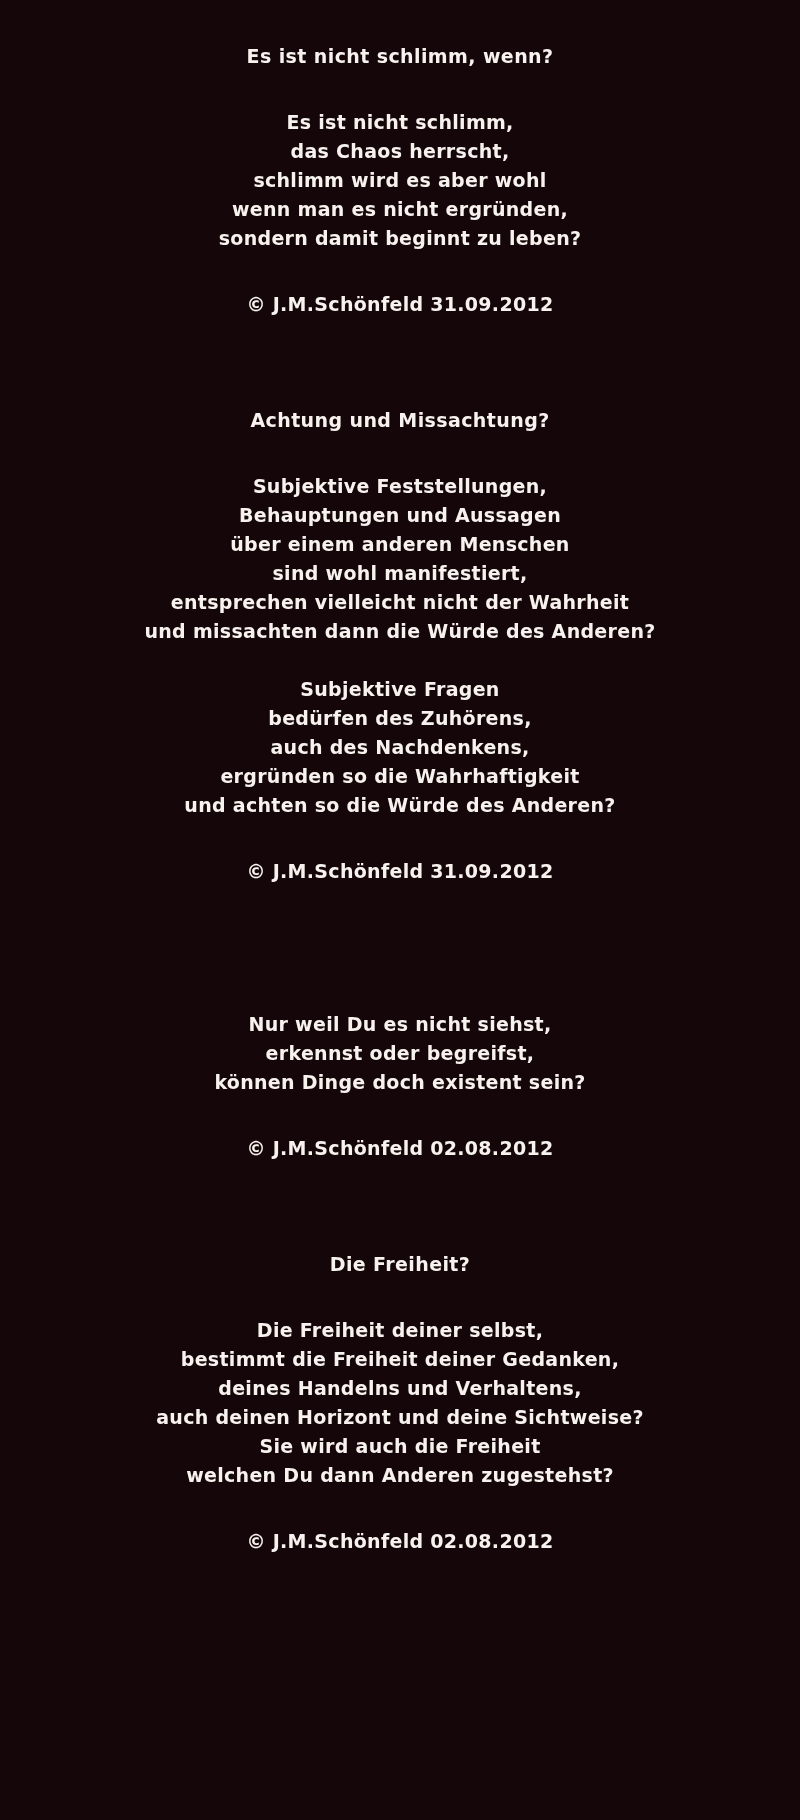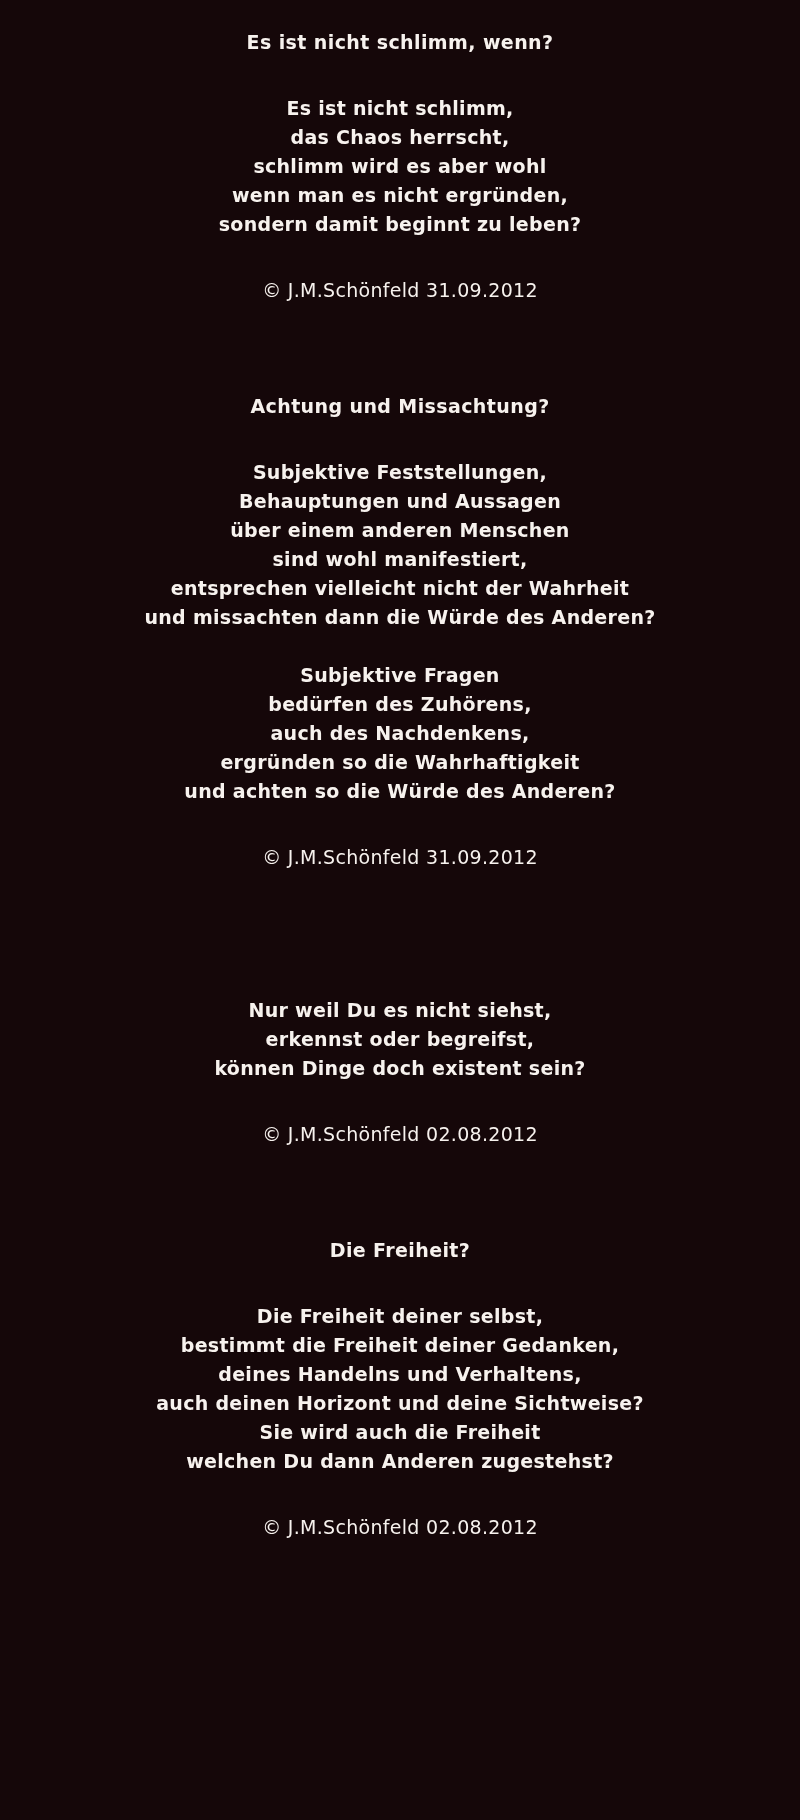--- a/index.html
+++ b/index.html
@@ -17,21 +17,21 @@
     width: 800px;
     height: 1820px;
     background: #150709;
     overflow: hidden;
   }
   .poem-stack {
     position: absolute;
     left: 0;
     top: 0;
     width: 800px;
-    padding-top: 28px;
+    padding-top: 42px;
     box-sizing: border-box;
     text-align: center;
   }
   .poem {
     margin: 0 0 0 0;
     padding: 0;
   }
   .poem-title {
     color: #f7f2ee;
     font-size: 19px;
@@ -50,21 +50,21 @@
     font-size: 19px;
     font-weight: bold;
     line-height: 29px;
     letter-spacing: 0.3px;
     text-align: center;
     white-space: pre;
   }
   .poem-credit {
     color: #f7f2ee;
     font-size: 19px;
-    font-weight: normal;
+    font-weight: bold;
     line-height: 29px;
     letter-spacing: 0.3px;
     text-align: center;
     white-space: pre;
   }
   .gap-sm { height: 29px; }
   .gap-lg { height: 87px; }
 </style>
 </head>
 <body>

